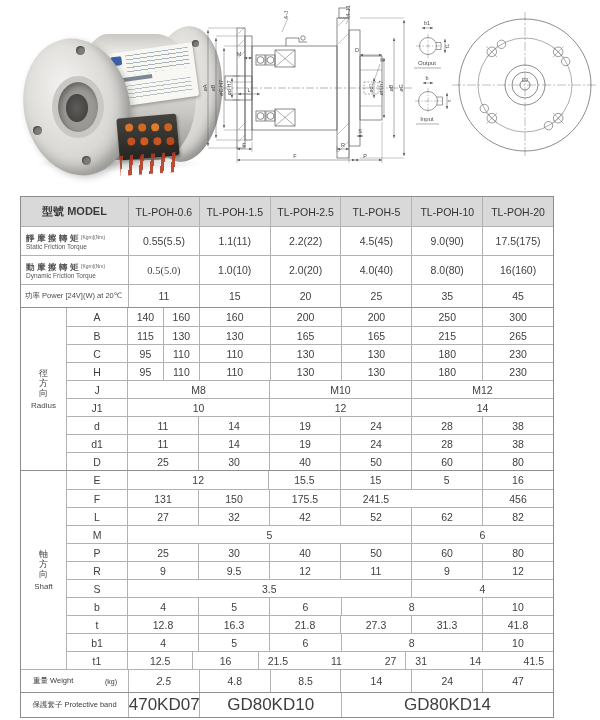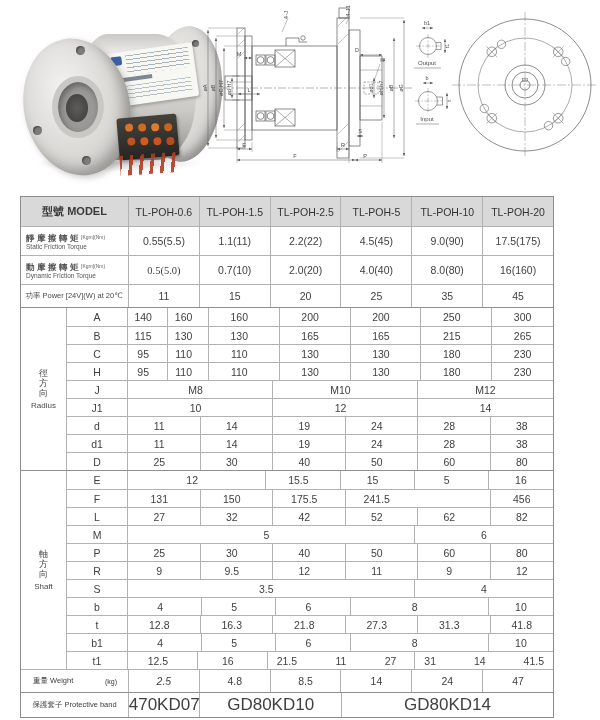--- a/index.html
+++ b/index.html
@@ -68,33 +68,33 @@
   .header-row .label-cell { align-items:center; justify-content:center; flex-direction:row; }
   .model-label { font-size:11px; font-weight:bold; color:#3a3a3a; }
   .header-row .cell { font-size:10.5px; color:#333; }
 
   .spec-row { height:29px; }
   .spec-row .l1 { white-space:nowrap; line-height:10px; }
   .spec-row .zh { font-size:8.5px; font-weight:bold; letter-spacing:2.5px; color:#555; }
   .spec-row .unit { font-size:5px; color:#666; vertical-align:2px; letter-spacing:0; }
   .spec-row .l2 { font-size:6.5px; color:#555; line-height:8px; }
 
-  .power-row { height:23px;text-align:center; }
+  .power-row { height:23px; }
   .power-row .label-cell { font-size:7.5px; color:#4a4a4a; white-space:nowrap; padding-left:4px; }
 
   .group-cell { flex:0 0 46px; width:46px; border-right:1px solid #b2b2b2;
     display:flex; flex-direction:column; align-items:center; justify-content:center; }
   .group-cell .zh { display:block; font-size:9px; line-height:10px; color:#4a4a4a; }
   .group-cell .en { display:block; font-size:8px; margin-top:3px; color:#4a4a4a; }
   .group-rows { flex:1; display:flex; flex-direction:column; }
   .d-row { display:flex; height:18px; }
   .d-row + .d-row { border-top:1px solid #b2b2b2; }
   .letter-cell { flex:0 0 61px; width:61px; border-right:1px solid #b2b2b2;
     display:flex; align-items:center; justify-content:center; font-size:10.5px; color:#3f3f3f; }
-  .d-row .cells { flex:1;gap:9px; }
+  .d-row .cells { flex:1; }
   .multi span { font-size:10.5px; }
 
   .weight-row { height:23px; }
   .weight-row .label-cell { flex-direction:row; align-items:center; font-size:7.5px; padding-left:12px; }
   .weight-row .unit2 { margin-left:auto; padding-right:6px; font-size:7px; }
   .protective-row { height:25px; border-top:1px solid #8f8f8f; }
   .protective-row .label-cell { flex-direction:row; align-items:center; font-size:7.5px;
     justify-content:center; white-space:nowrap; }
   .protective-row .cell { font-size:17px; }
 </style>
@@ -319,21 +319,21 @@
         </div>
     </div>
 
     <div class="t-row spec-row">
       <div class="label-cell">
         <div class="l1"><span class="zh">動摩擦轉矩</span><span class="unit">[Kgm](Nm)</span></div>
         <div class="l2">Dynamic Friction Torque</div>
       </div>
       <div class="cells" id="spec-cells-1">
           <div class="cell" style="flex: 1 1 0px; font-family: Liberation Serif, serif;">0.5(5.0)</div>
-          <div class="cell" style="flex: 1 1 0px;">0.7(10)</div>
+          <div class="cell" style="flex: 1 1 0px;">1.0(10)</div>
           <div class="cell" style="flex: 1 1 0px;">2.0(20)</div>
           <div class="cell" style="flex: 1 1 0px;">4.0(40)</div>
           <div class="cell" style="flex: 1 1 0px;">8.0(80)</div>
           <div class="cell" style="flex: 1 1 0px;">16(160)</div>
         </div>
     </div>
 
     <div class="t-row power-row">
       <div class="label-cell">功率 Power [24V](W) at 20℃</div>
       <div class="cells" id="power-cells">

